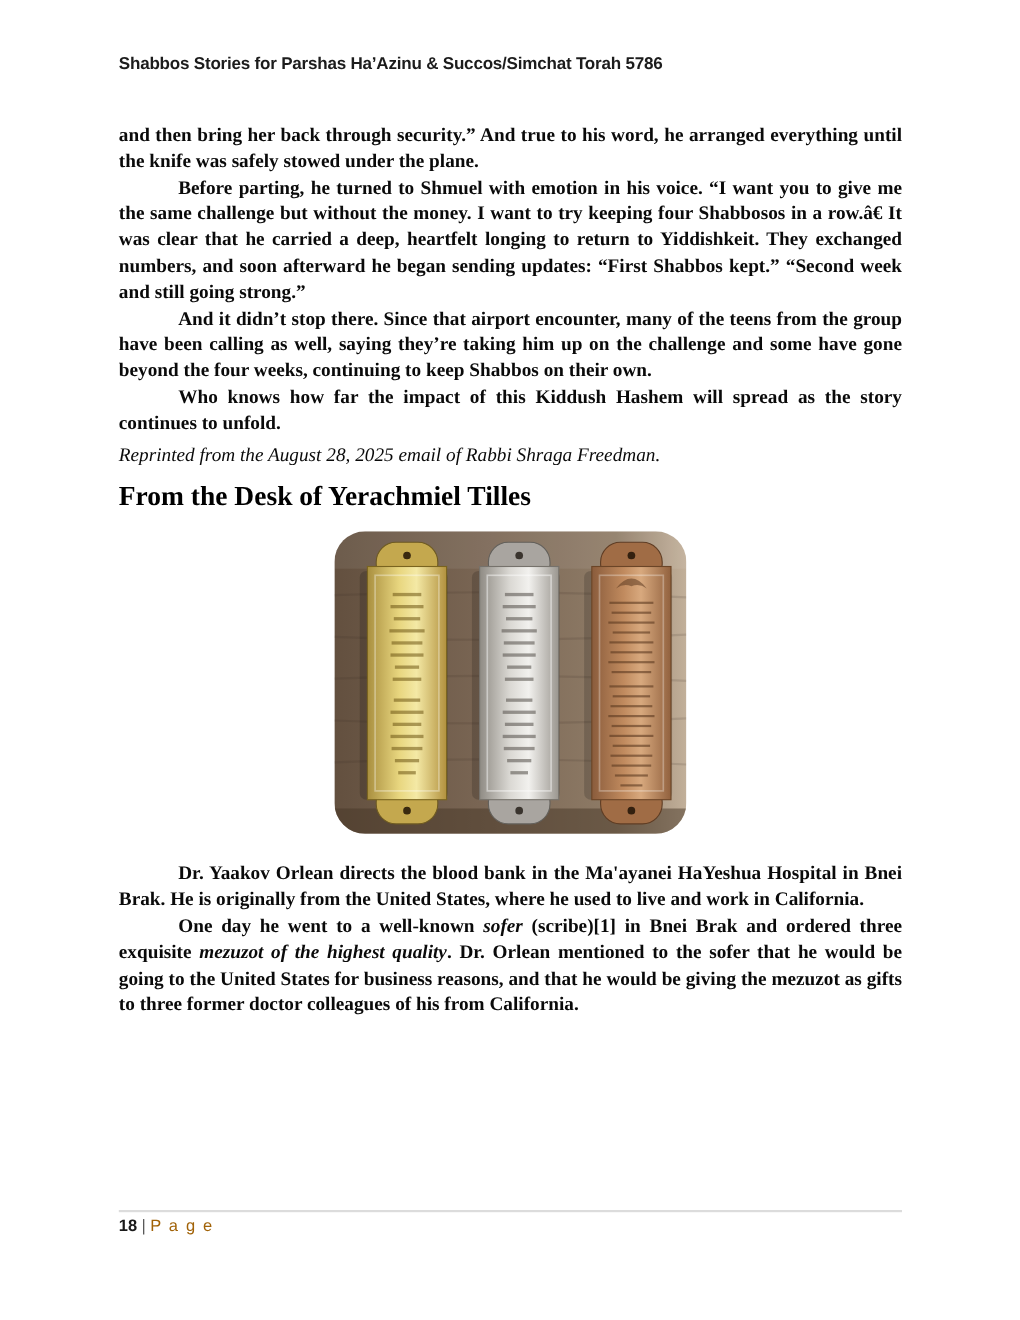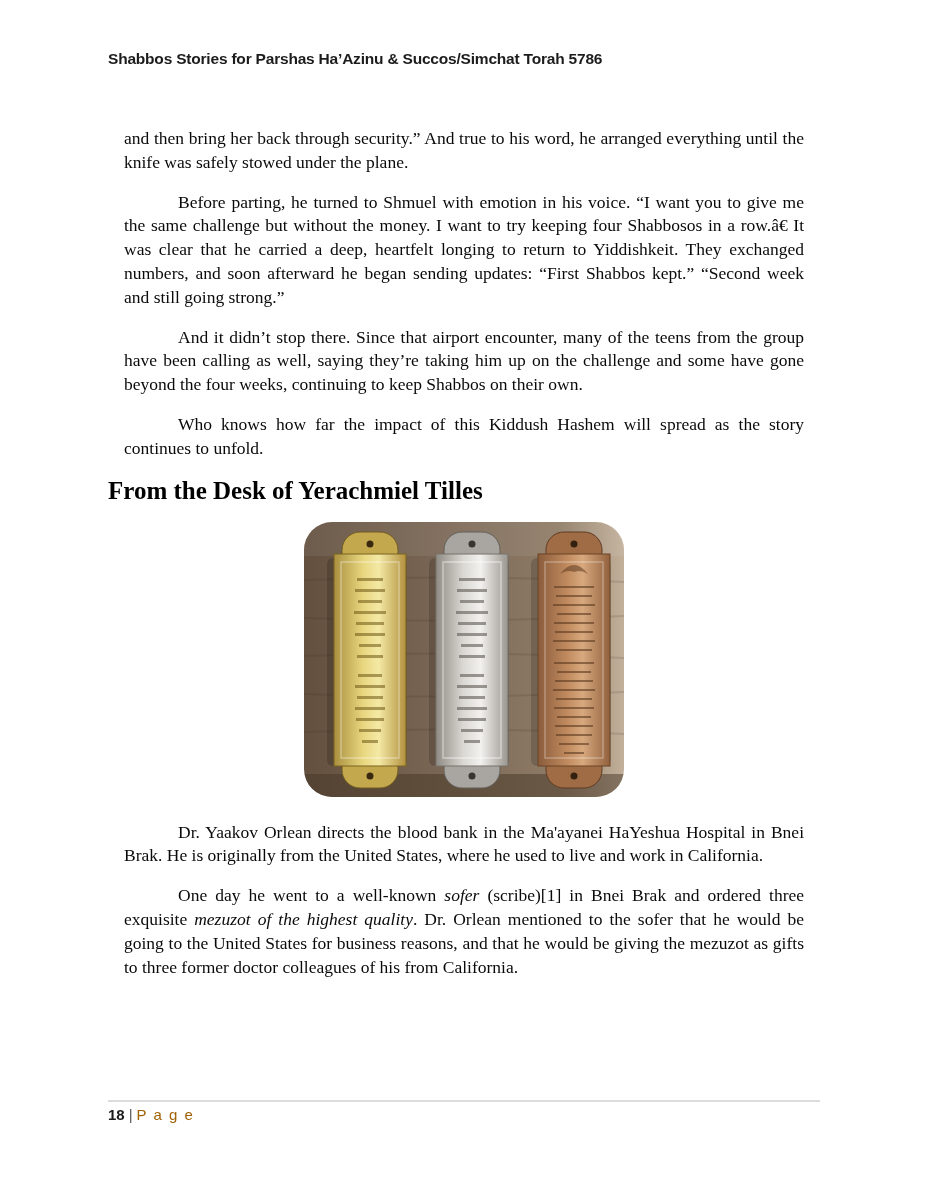--- a/index.html
+++ b/index.html
@@ -29,23 +29,24 @@
     position: absolute;
     left: 108px;
     top: 111px;
     width: 712px;
     font-family: "Liberation Serif", "DejaVu Serif", serif;
     font-size: 17.5px;
     line-height: 23.8px;
     color: #0a0a0a;
   }
   .body-p {
-    margin: 16px;
+    margin: 0;
     text-align: justify;
     text-justify: inter-word;
+    font-weight: bold;
   }
   .body-p.ind { text-indent: 54px; }
   .attribution {
     margin: 5px 0 0 0;
     font-style: italic;
     text-align: left;
   }
   .article-title {
     margin: 13px 0 0 0;
     font-size: 51px;
@@ -98,20 +99,21 @@
 
   <header class="doc-header">
     <span>Shabbos Stories for Parshas Ha’Azinu &amp; Succos/Simchat Torah 5786</span>
   </header>
 
   <main class="column">
     <p class="body-p">and then bring her back through security.” And true to his word, he arranged everything until the knife was safely stowed under the plane.</p>
     <p class="body-p ind">Before parting, he turned to Shmuel with emotion in his voice. “I want you to give me the same challenge but without the money. I want to try keeping four Shabbosos in a row.â€  It was clear that he carried a deep, heartfelt longing to return to Yiddishkeit. They exchanged numbers, and soon afterward he began sending updates: “First Shabbos kept.” “Second week and still going strong.”</p>
     <p class="body-p ind">And it didn’t stop there. Since that airport encounter, many of the teens from the group have been calling as well, saying they’re taking him up on the challenge and some have gone beyond the four weeks, continuing to keep Shabbos on their own.</p>
     <p class="body-p ind">Who knows how far the impact of this Kiddush Hashem will spread as the story continues to unfold.</p>
+    <p class="attribution">Reprinted from the August 28, 2025 email of Rabbi Shraga Freedman.</p>
 
     <h1 class="article-title">
     </h1>
     <h2 class="byline">From the Desk of Yerachmiel Tilles</h2>
 
     <figure class="illustration" style="margin-top:18px;">
       <svg width="320" height="275" viewBox="0 0 320 275" role="img">
         <defs>
           <linearGradient id="wood" x1="0" y1="0" x2="1" y2="0">
             <stop offset="0" stop-color="#63503f"></stop>

